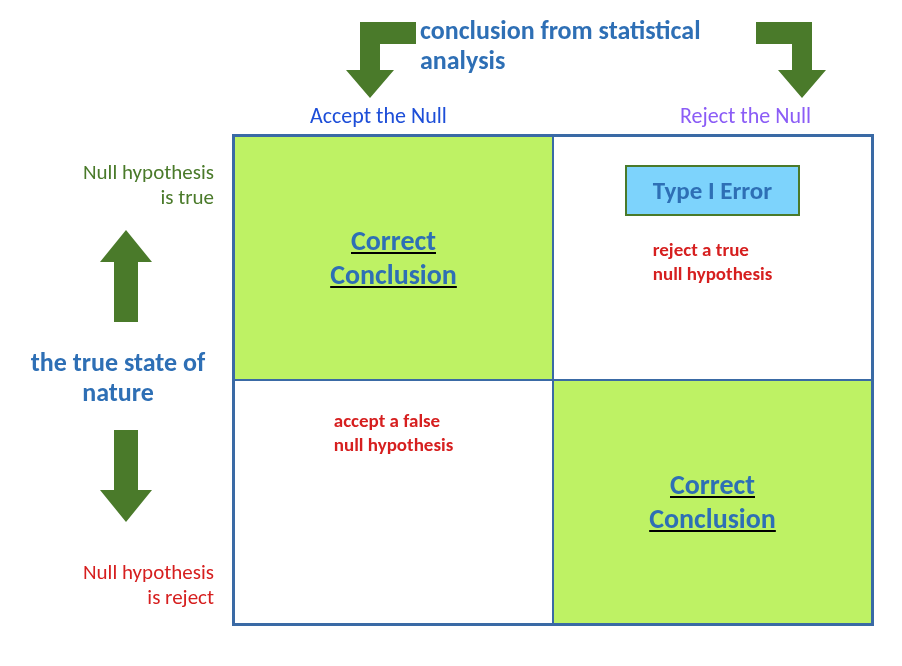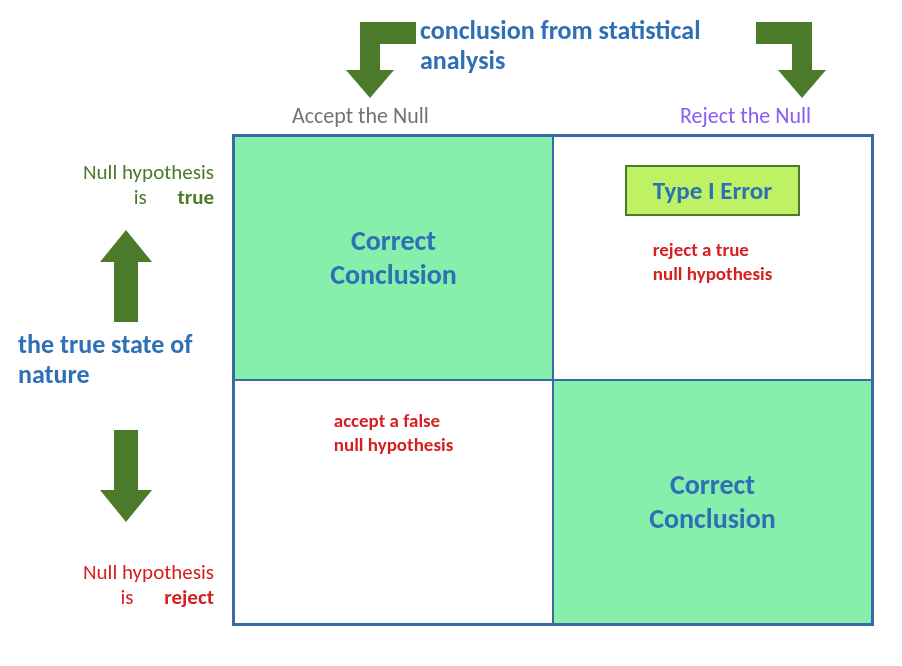--- a/index.html
+++ b/index.html
@@ -20,41 +20,41 @@
     color: #2e6fb5;
     font-size: 26px;
     font-weight: bold;
     line-height: 1.15;
   }
   .col-label {
     position: absolute;
     top: 102px;
     font-size: 22px;
   }
-  .col-label.accept { left: 292px; color: #737373; }
+  .col-label.accept { left: 310px; color: #1d4ed8; }
   .col-label.reject { left: 680px; color: #8b5cf6; }
 
   .row-label {
     position: absolute;
     left: 14px;
     width: 200px;
     text-align: right;
     font-size: 21px;
     line-height: 1.2;
   }
   .row-label.true  { top: 160px; color: #4a7a2a; }
   .row-label.false { top: 560px; color: #d61f1f; }
-  .row-label b { font-weight: bold; margin-left: 26px; }
+  .row-label b { font-weight: normal; }
 
   .side-header {
     position: absolute;
     left: 18px;
-    top: 330px;
+    top: 348px;
     width: 200px;
-    text-align: left;
+    text-align: center;
     color: #2e6fb5;
     font-size: 26px;
     font-weight: bold;
     line-height: 1.15;
   }
 
   
   .arrow { position: absolute; }
   .arrow svg { display: block; }
 
@@ -77,31 +77,32 @@
   }
   .cell {
     border: 1px solid #3a6aa5;
     display: flex;
     flex-direction: column;
     align-items: center;
     justify-content: center;
     padding: 10px;
   }
   .cell.correct {
-    background: #86efac;
+    background: #bef264;
+    text-decoration: underline;
   }
   .correct-text {
     color: #2e6fb5;
     font-size: 28px;
     font-weight: bold;
     text-align: center;
     line-height: 1.2;
   }
   .error-badge {
-    background: #bef264;
+    background: #7dd3fc;
     border: 2px solid #4a7a2a;
     color: #2e6fb5;
     font-size: 25px;
     font-weight: bold;
     padding: 8px 26px;
     margin-bottom: 22px;
   }
   .error-desc {
     color: #d61f1f;
     font-size: 19px;

